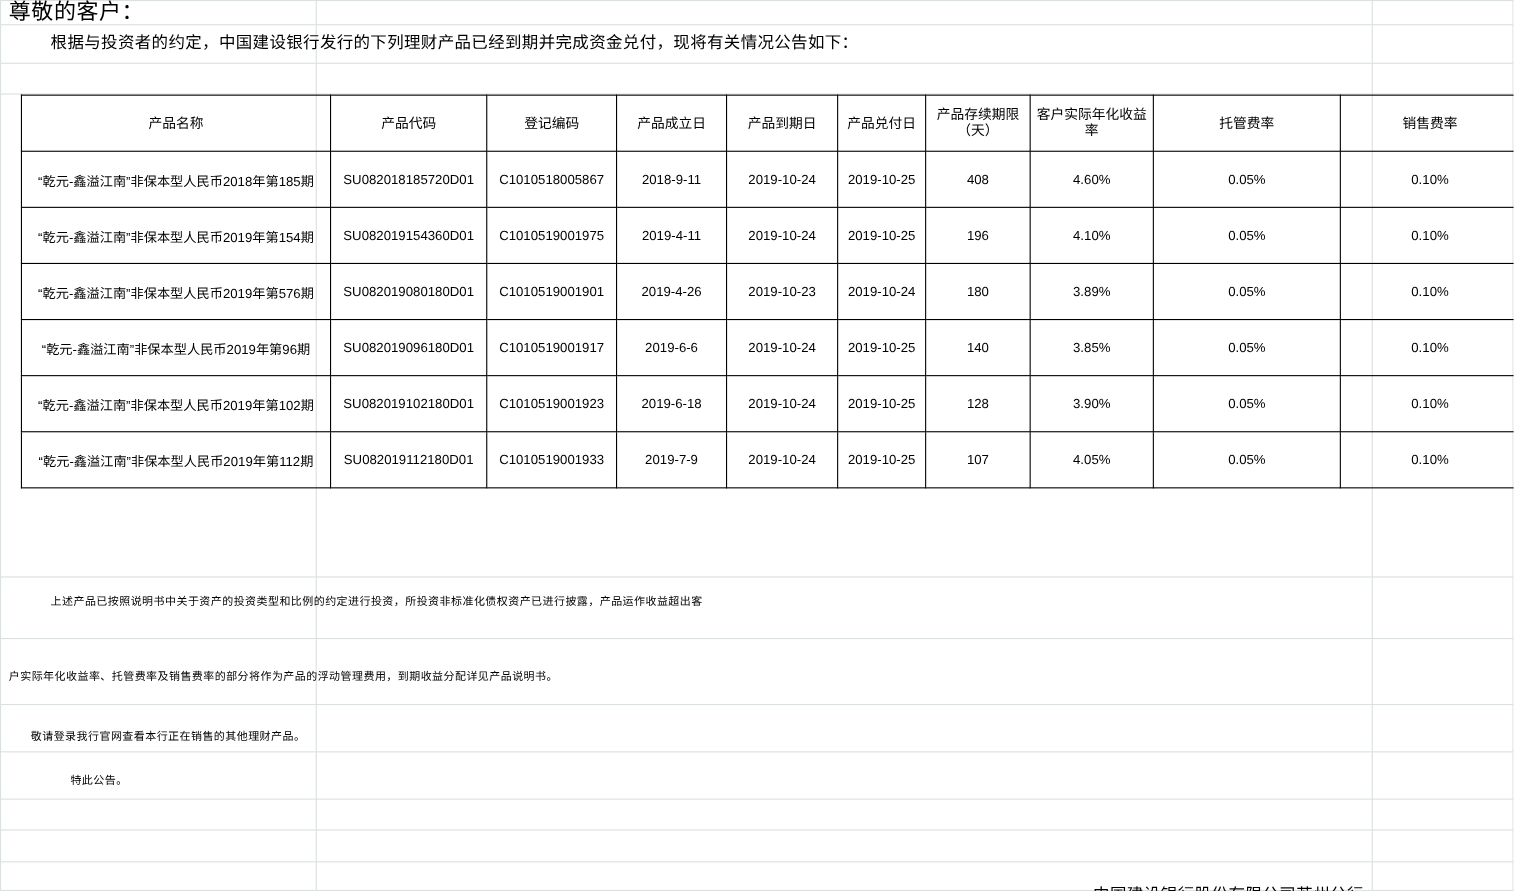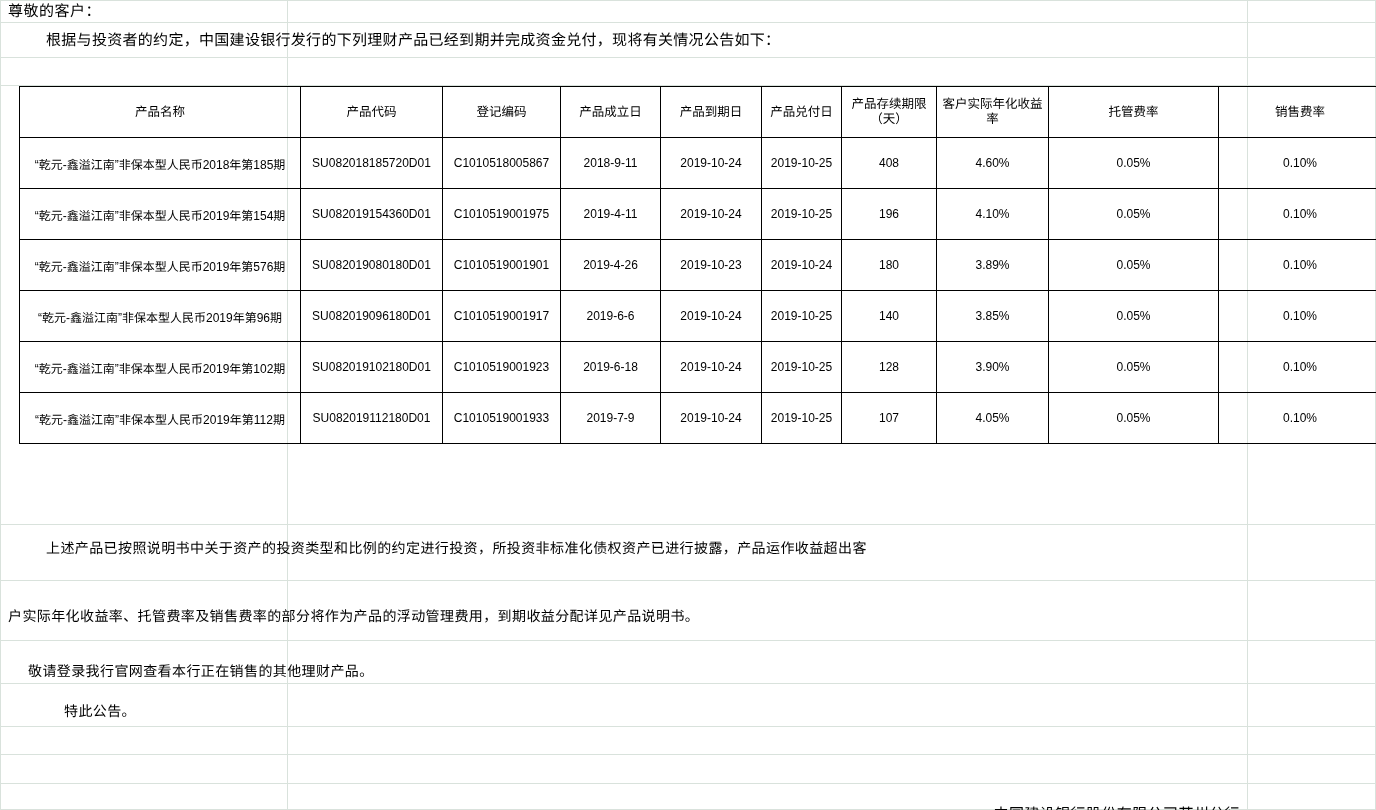--- a/index.html
+++ b/index.html
@@ -42,21 +42,21 @@
   .page {
     position: relative;
     width: 1376px;
     height: 810px;
   }
 
   .salutation {
     position: absolute;
     left: 8px;
     top: 0px;
-    font-size: 15px;
+    font-size: 20px;
     line-height: 22px;
     letter-spacing: 0.5px;
   }
   .intro {
     position: absolute;
     left: 8px;
     top: 28px;
     font-size: 15px;
     line-height: 24px;
     text-indent: 38px;
@@ -93,21 +93,21 @@
     font-size: 11.5px;
     white-space: nowrap;
   }
   td.code, td.reg {
     font-size: 12px;
     font-family: Liberation Sans, sans-serif;
   }
 
   .para {
     position: absolute;
-    font-size: 14px;
+    font-size: 10px;
     line-height: 26px;
     letter-spacing: 0.4px;
   }
   .p1a { left: 8px; top: 535px; width: 1240px; text-indent: 38px; }
   .p1b { left: 8px; top: 603px; width: 1240px; }
   .p2  { left: 8px; top: 658px; width: 1240px; text-indent: 20px; }
   .p3  { left: 8px; top: 698px; width: 1240px; text-indent: 56px; }
 
   .sign {
     position: absolute;

